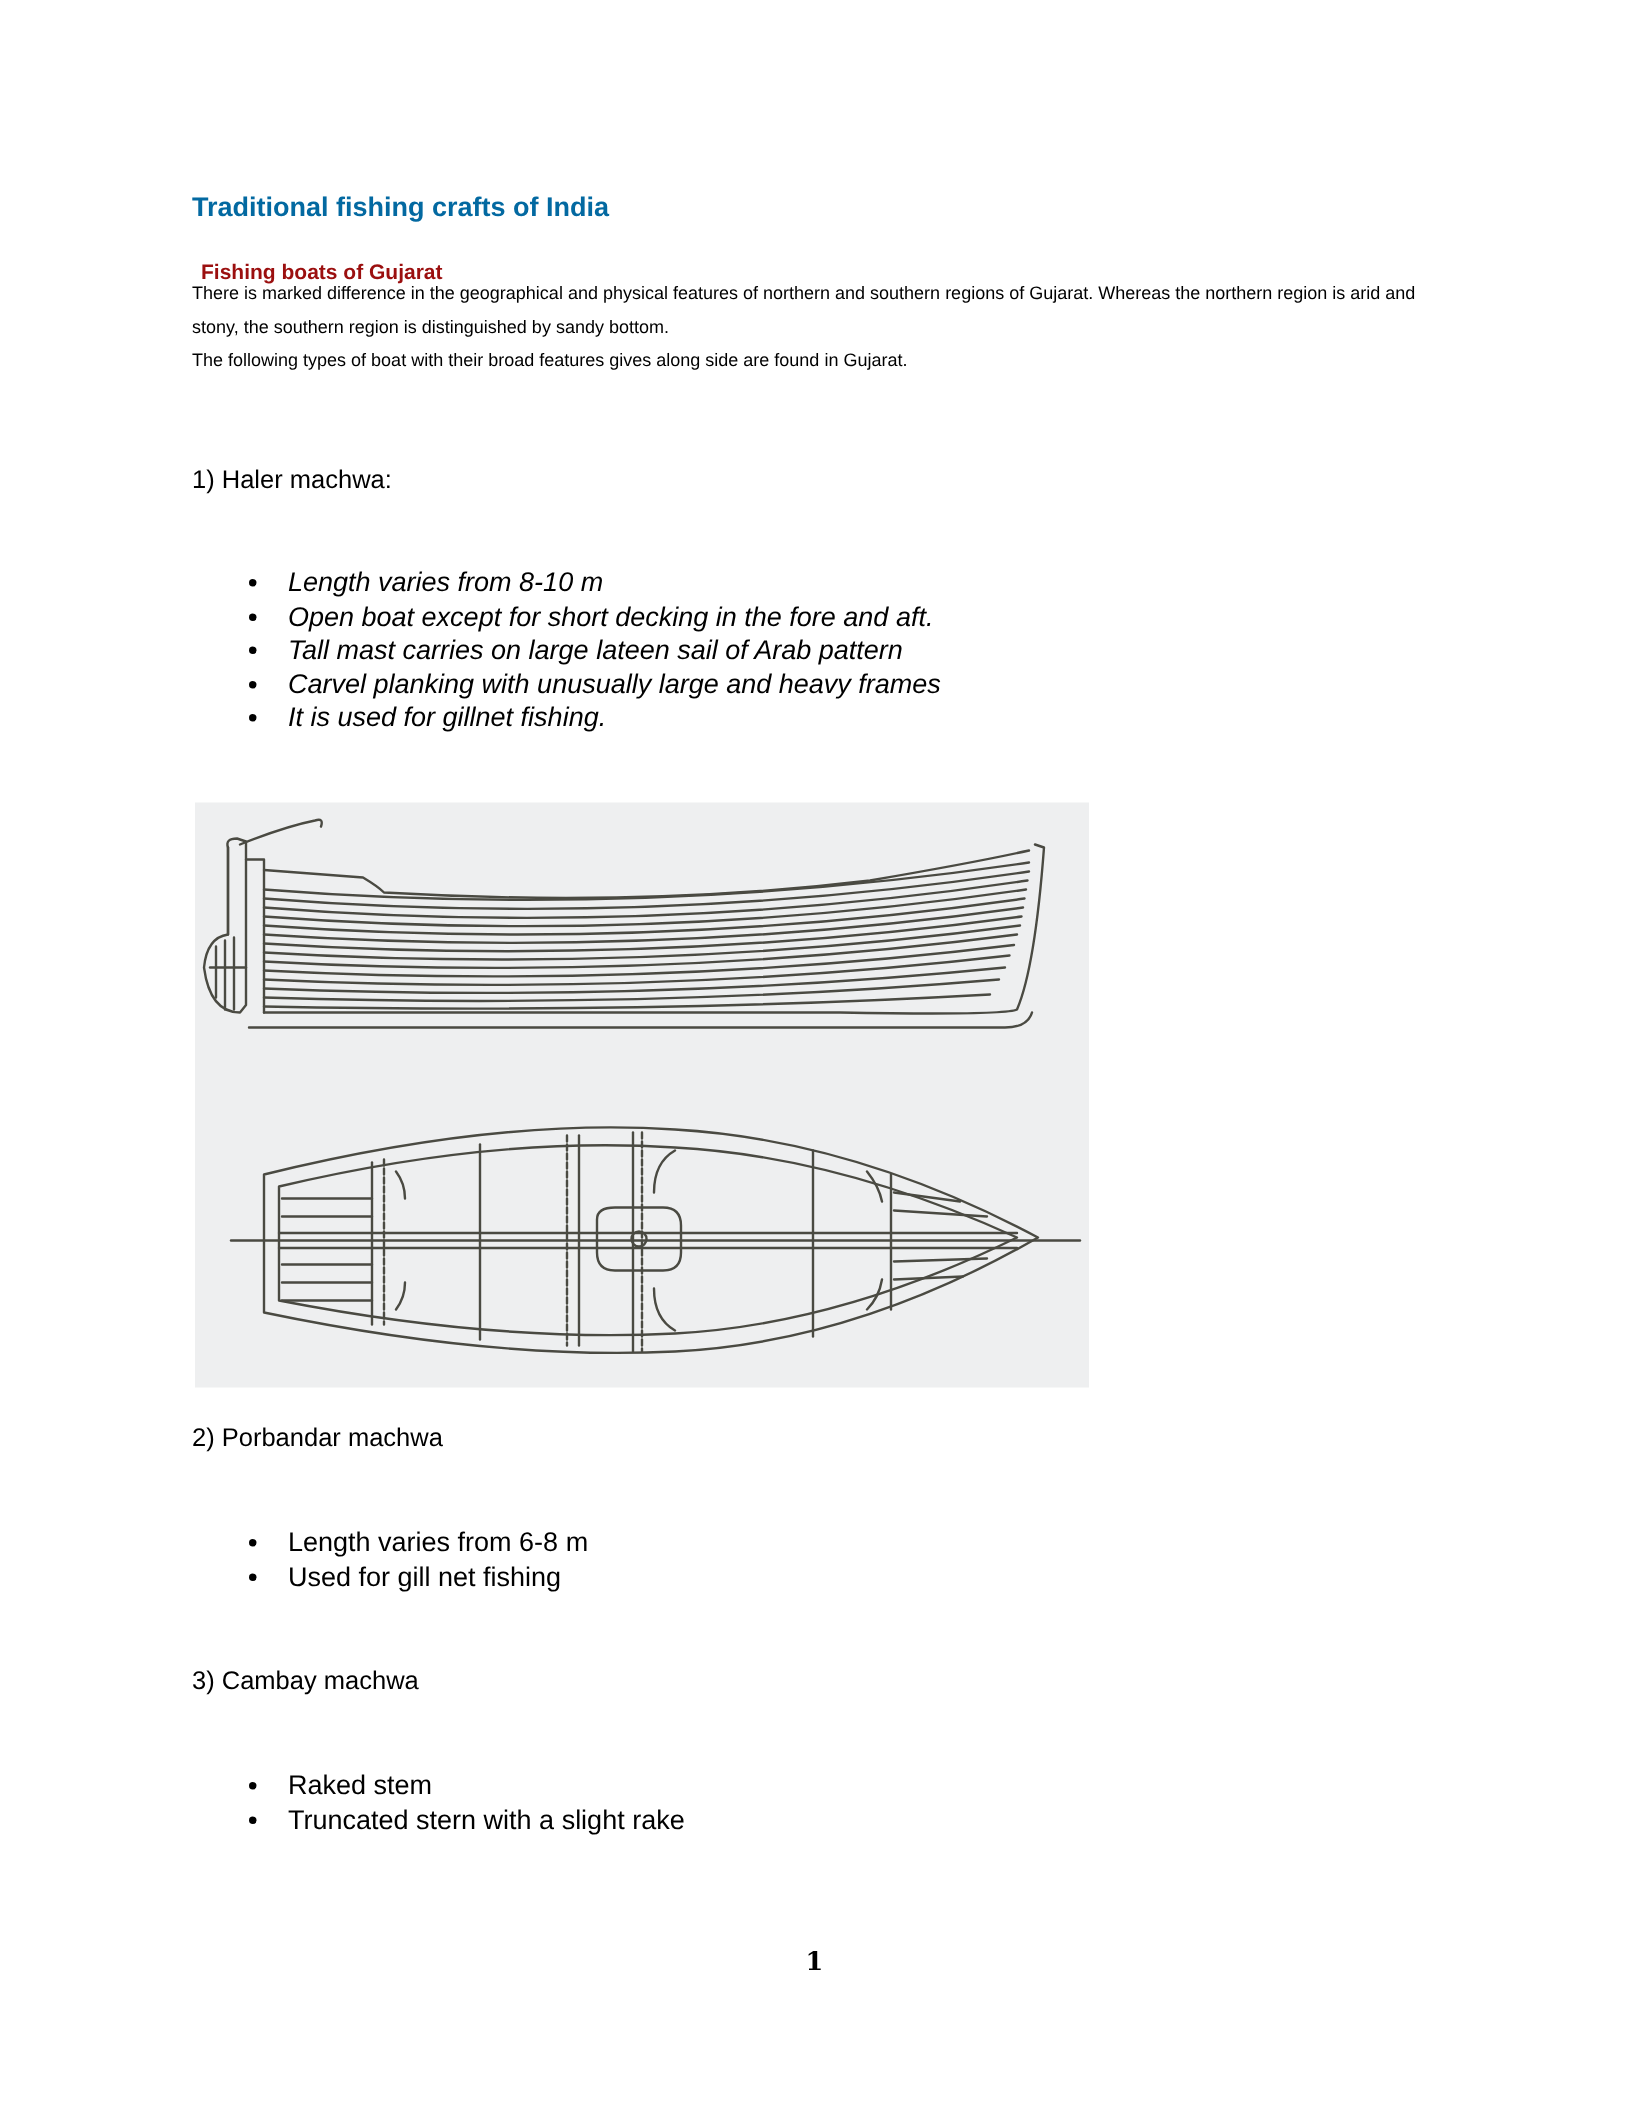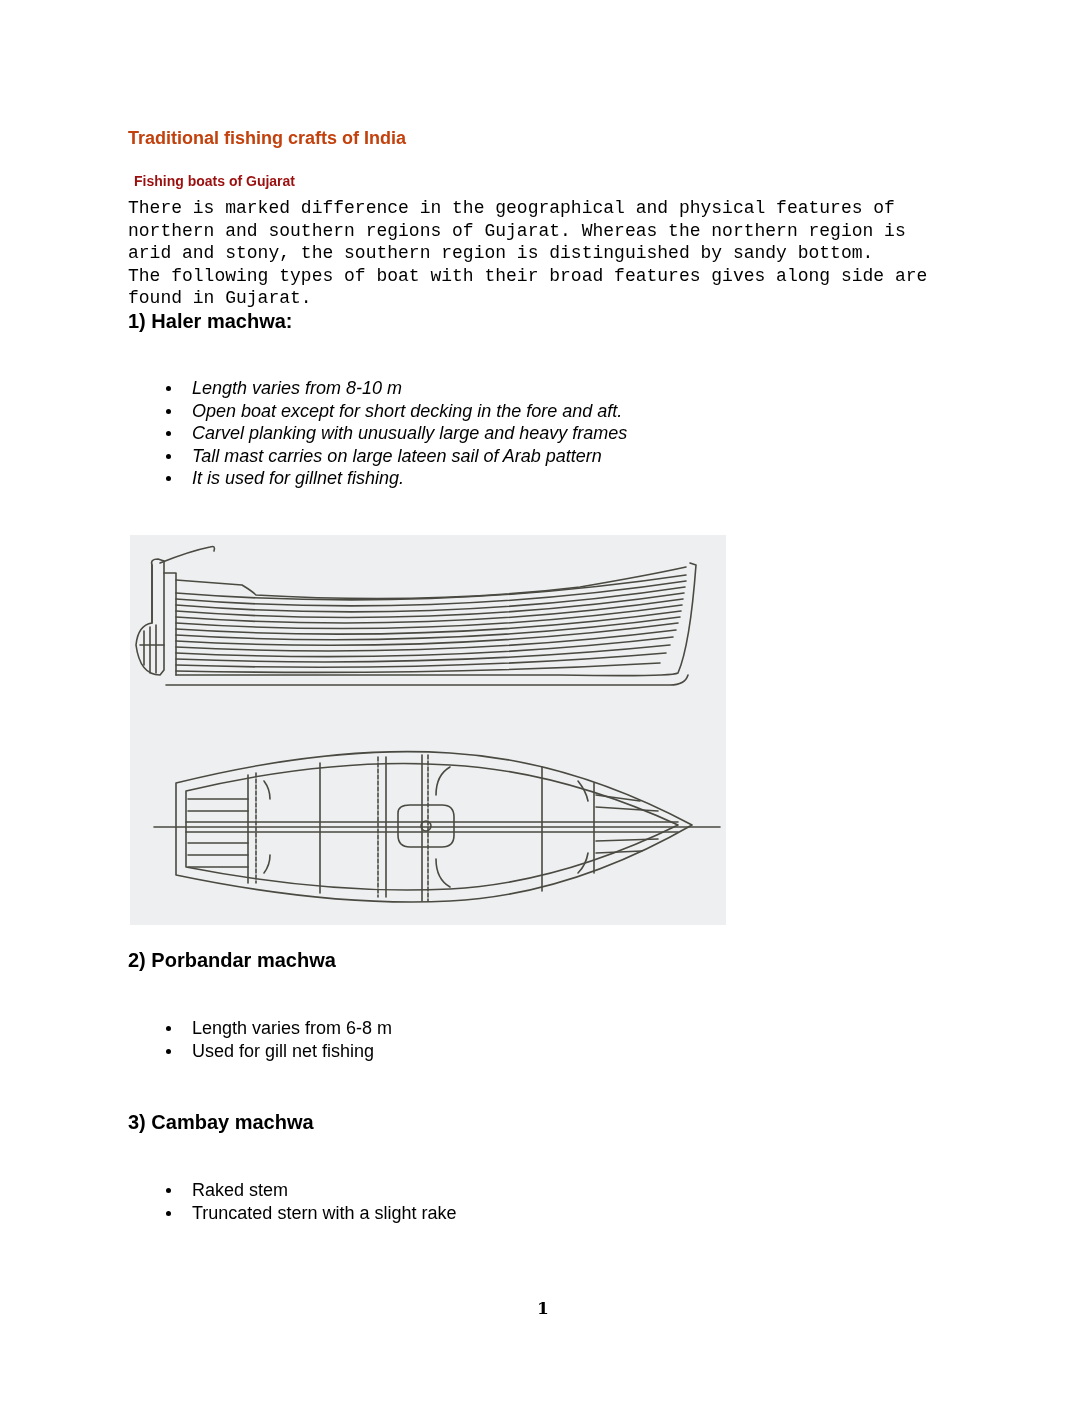--- a/index.html
+++ b/index.html
@@ -1,23 +1,23 @@
 <!DOCTYPE html>
 <html><head>
 <meta charset="utf-8">
 <style>
   html, body { margin: 0; padding: 0; background: #ffffff; }
   body { width: 1088px; height: 1408px; position: relative; overflow: hidden;
          font-family: "Liberation Sans", sans-serif; color: #000; }
   .abs { position: absolute; white-space: nowrap; }
-  .title { left: 128px; top: 128px; font-size: 18px; font-weight: bold; color: #c2410c; }
+  .title { left: 128px; top: 128px; font-size: 18px; font-weight: bold; color: #0369a1; }
   .subtitle { left: 134px; top: 173px; font-size: 14px; font-weight: bold; color: #9b0f0f; }
-  .para { left: 128px; top: 197px; width: 830px; font-size: 18px; line-height: 22.5px; white-space: normal; font-family: Liberation Mono, monospace; }
+  .para { left: 128px; top: 184px; width: 830px; font-size: 12px; line-height: 22.5px; white-space: normal; }
   .para p { margin: 0; }
-  .heading { left: 128px; font-size: 20px; font-weight: bold; }
+  .heading { left: 128px; font-size: 17px; font-weight: normal; }
   ul.bullets { position: absolute; left: 128px; margin: 0; padding: 0; list-style: none;
                font-size: 18px; line-height: 22.5px; }
   ul.bullets li { position: relative; padding-left: 64px; white-space: nowrap; }
   ul.bullets li .dot { position: absolute; left: 38px; top: 9px; width: 5px; height: 5px;
                        background: #000; border-radius: 50%; }
   .figure { left: 130px; top: 535px; width: 596px; height: 390px; background: #eeeff0; }
   .figure svg { width: 100%; height: 100%; display: block; }
   .pagenum { left: 537px; top: 1298px; font-size: 17px; font-weight: bold; font-family: "DejaVu Serif", serif; }
 </style>
 </head>
@@ -28,22 +28,22 @@
 
 <div class="abs para">
   <p>There is marked difference in the geographical and physical features of northern and southern regions of Gujarat. Whereas the northern region is arid and stony, the southern region is distinguished by sandy bottom.</p>
   <p>The following types of boat with their broad features gives along side are found in Gujarat.</p>
 </div>
 
 <div class="abs heading" style="top:310px;">1) Haler machwa:</div>
 <ul class="bullets" style="top:377px;font-style:italic;">
   <li><span class="dot"></span><span>Length varies from 8-10 m</span></li>
   <li><span class="dot"></span><span>Open boat except for short decking in the fore and aft.</span></li>
+  <li><span class="dot"></span><span>Tall mast carries on large lateen sail of Arab pattern</span></li>
   <li><span class="dot"></span><span>Carvel planking with unusually large and heavy frames</span></li>
-  <li><span class="dot"></span><span>Tall mast carries on large lateen sail of Arab pattern</span></li>
   <li><span class="dot"></span><span>It is used for gillnet fishing.</span></li>
 </ul>
 
 <div class="abs figure">
   <svg viewBox="0 0 596 390">
     <g fill="none" stroke="#4a4a42" stroke-width="1.6" stroke-linecap="round" stroke-linejoin="round">
 
       <g>
 
         <path d="M22 30 Q20 24 28 24 L34 26 L34 135 L30 140 Q10 140 6 110 Q8 90 22 88 Z"></path>

